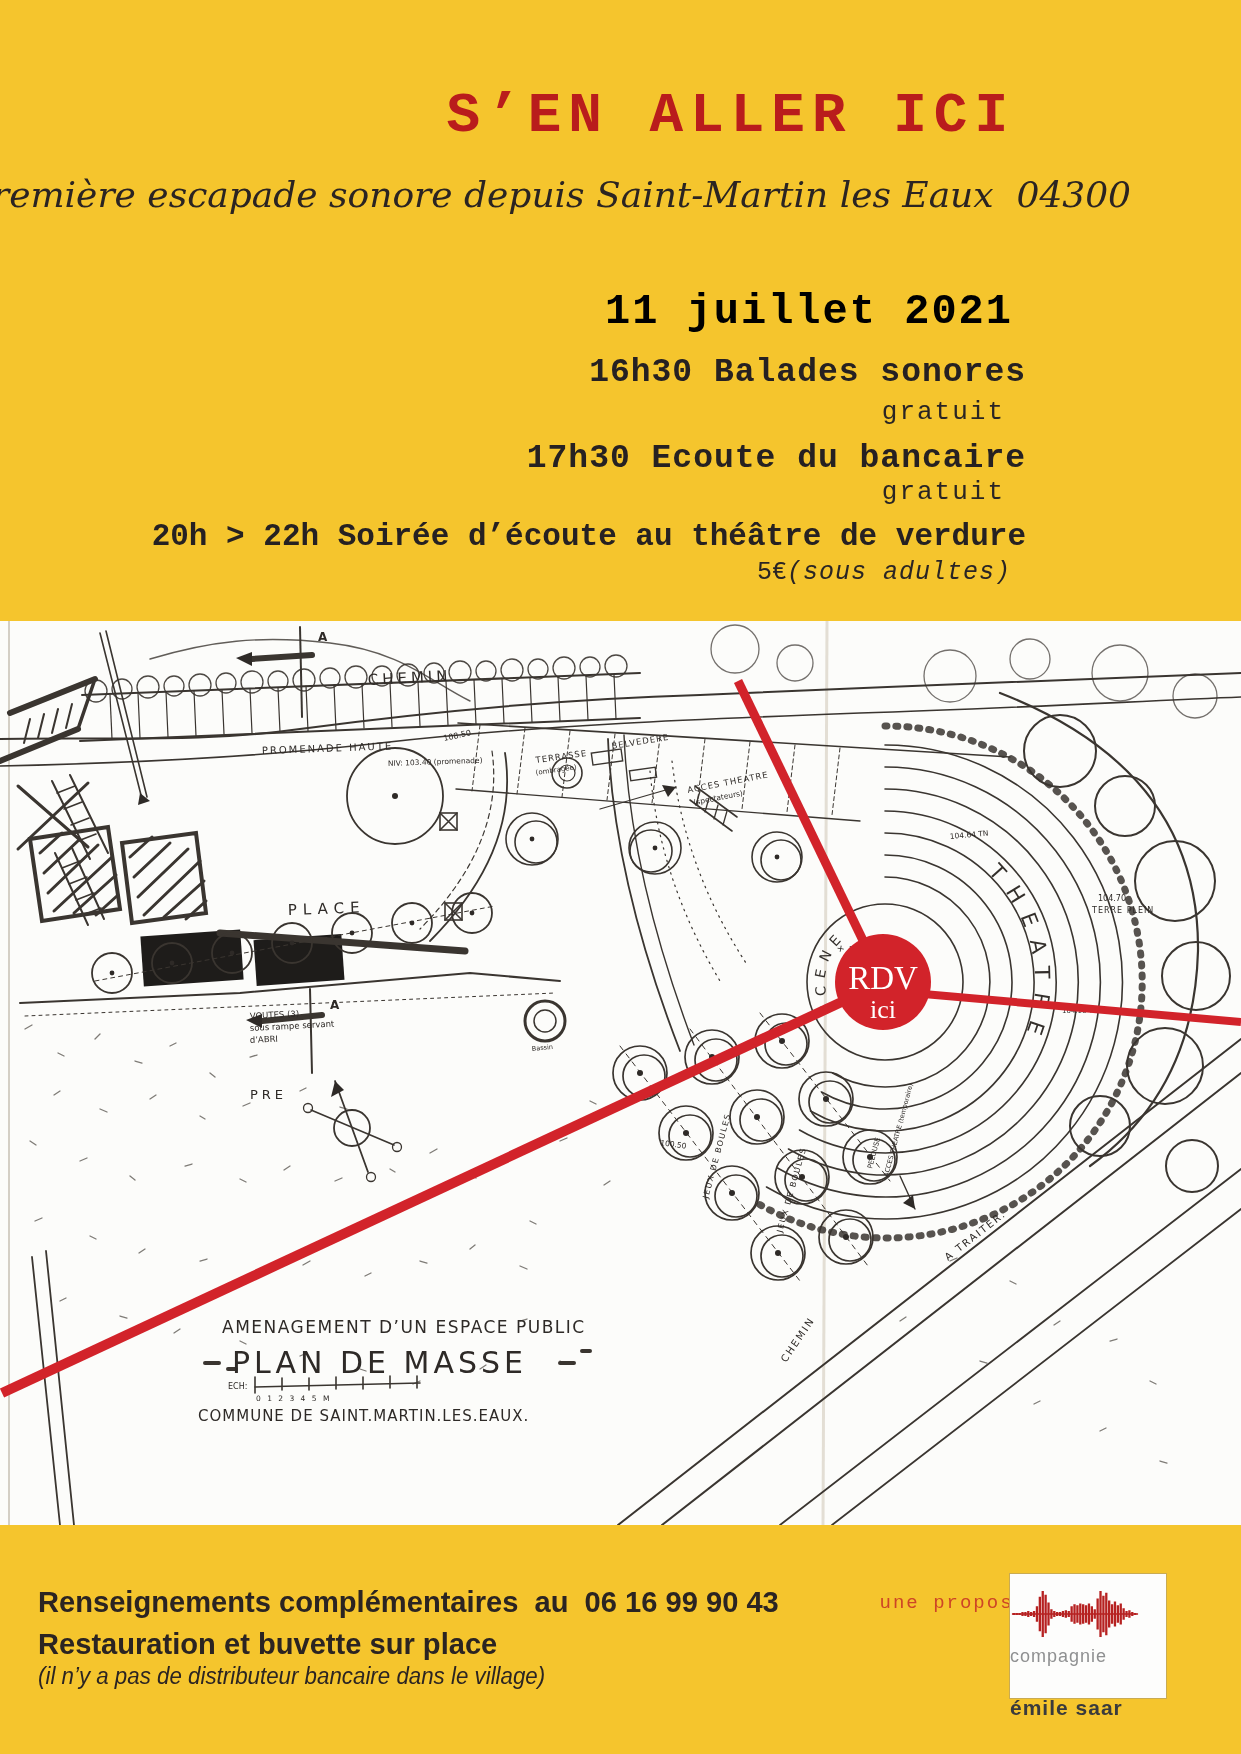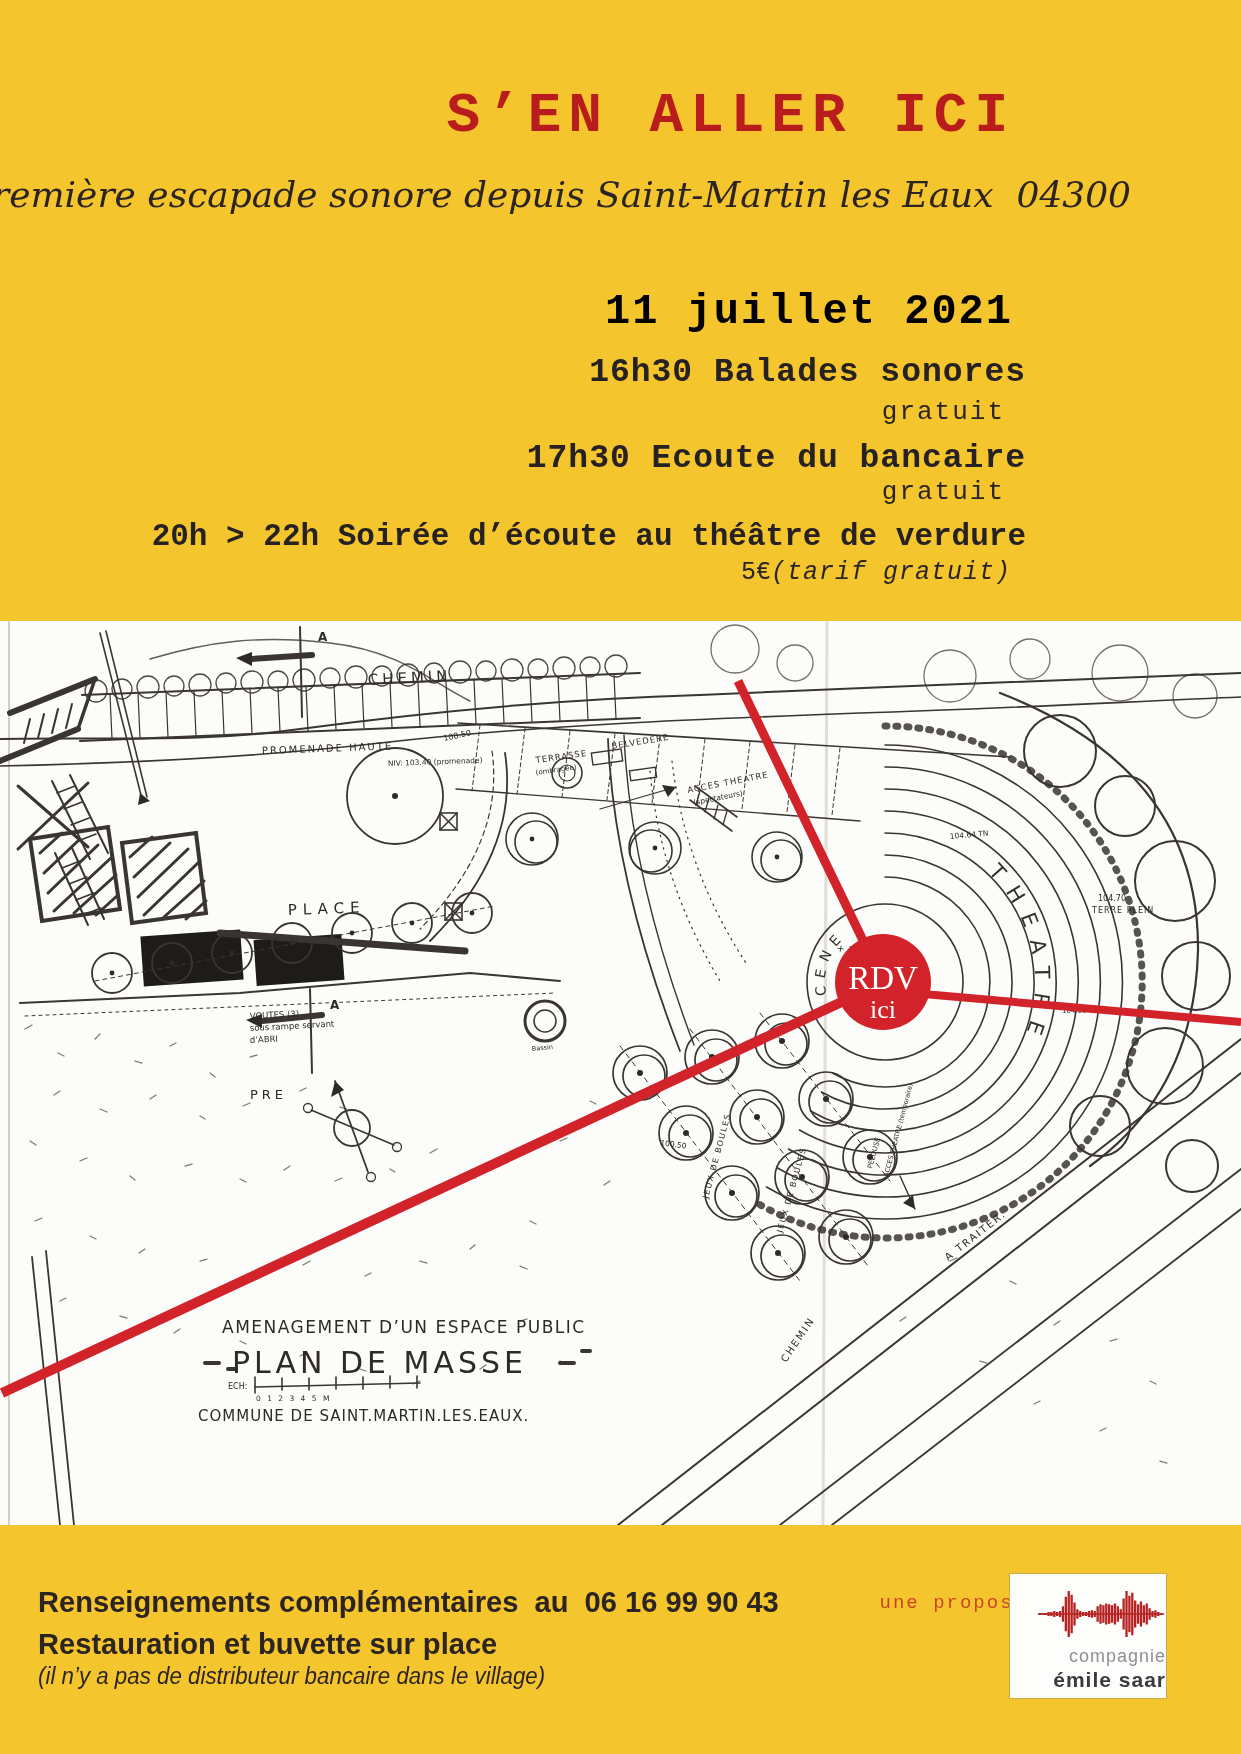--- a/index.html
+++ b/index.html
@@ -26,44 +26,44 @@
   .s3{top:519px;font-size:31px;letter-spacing:0;}
   .note{right:236px;font-size:26px;letter-spacing:2px;color:#2a2524;}
   .n1{top:397px;}
   .n2{top:477px;}
   .price{top:558px;right:230px;font-size:25px;color:#2a2524;}
   .price .it{font-style:italic;letter-spacing:1px;}
   .map-wrap{left:0;top:621px;width:1241px;height:904px;}
   .footer-prop{top:1548px;right:80px;font-size:19px;letter-spacing:2px;color:#cd4526;margin-top:44px;}
   .logo-box{
     top:1573px;left:1009px;width:156px;height:124px;background:#fdfdfc;
-    border:1px solid #c9ab52;text-align:right;
+    border:1px solid #c9ab52;text-align:left;
   }
   .logo-box svg{margin-top:12px;}
   .logo-l1{font-size:18px;letter-spacing:1px;color:#8f9091;line-height:1.15;}
-  .logo-l2{font-size:21px;font-weight:bold;letter-spacing:1px;color:#3a3b3c;line-height:1.2;}
+  .logo-l2{font-size:21px;font-weight:bold;letter-spacing:1px;color:#3a3b3c;line-height:1.2;margin-top:28px;}
   .info{left:38px;color:#2b2422;transform:scaleX(.97);transform-origin:left;}
   .i1{top:1585px;font-size:30px;font-weight:bold;}
   .i2{top:1627px;font-size:30px;font-weight:bold;}
   .i3{top:1663px;font-size:23px;font-style:italic;}
   .hand{font-family:"DejaVu Sans",sans-serif;fill:#2e2a27;}
 </style>
 </head>
 <body>
 
 <div class="abs mono title pre">S’EN ALLER ICI</div>
 <div class="abs subtitle pre">première escapade sonore depuis Saint-Martin les Eaux  04300</div>
 <div class="abs mono date">11 juillet 2021</div>
 
 <div class="abs mono sched s1">16h30 Balades sonores</div>
 <div class="abs mono note n1">gratuit</div>
 <div class="abs mono sched s2">17h30 Ecoute du bancaire</div>
 <div class="abs mono note n2">gratuit</div>
 <div class="abs mono sched s3">20h &gt; 22h Soirée d’écoute au théâtre de verdure</div>
-<div class="abs mono price"><span>5€</span><span class="it">(tarif gratuit)</span></div>
+<div class="abs mono price"><span>5€</span><span class="it">(sous adultes)</span></div>
 
 <div class="abs map-wrap">
 <svg width="1241" height="904" viewBox="0 0 1241 904" xmlns="http://www.w3.org/2000/svg">
   <rect x="0" y="0" width="1241" height="904" fill="#fcfcfa"></rect>
   <line x1="827" y1="0" x2="823" y2="904" stroke="#ddd7cb" stroke-width="3" opacity="
 
 .8"></line>
   <line x1="9" y1="0" x2="9" y2="904" stroke="#d4cfc5" stroke-width="2"></line>
 
   <g stroke="#3a3530" fill="none" stroke-linecap="round">

